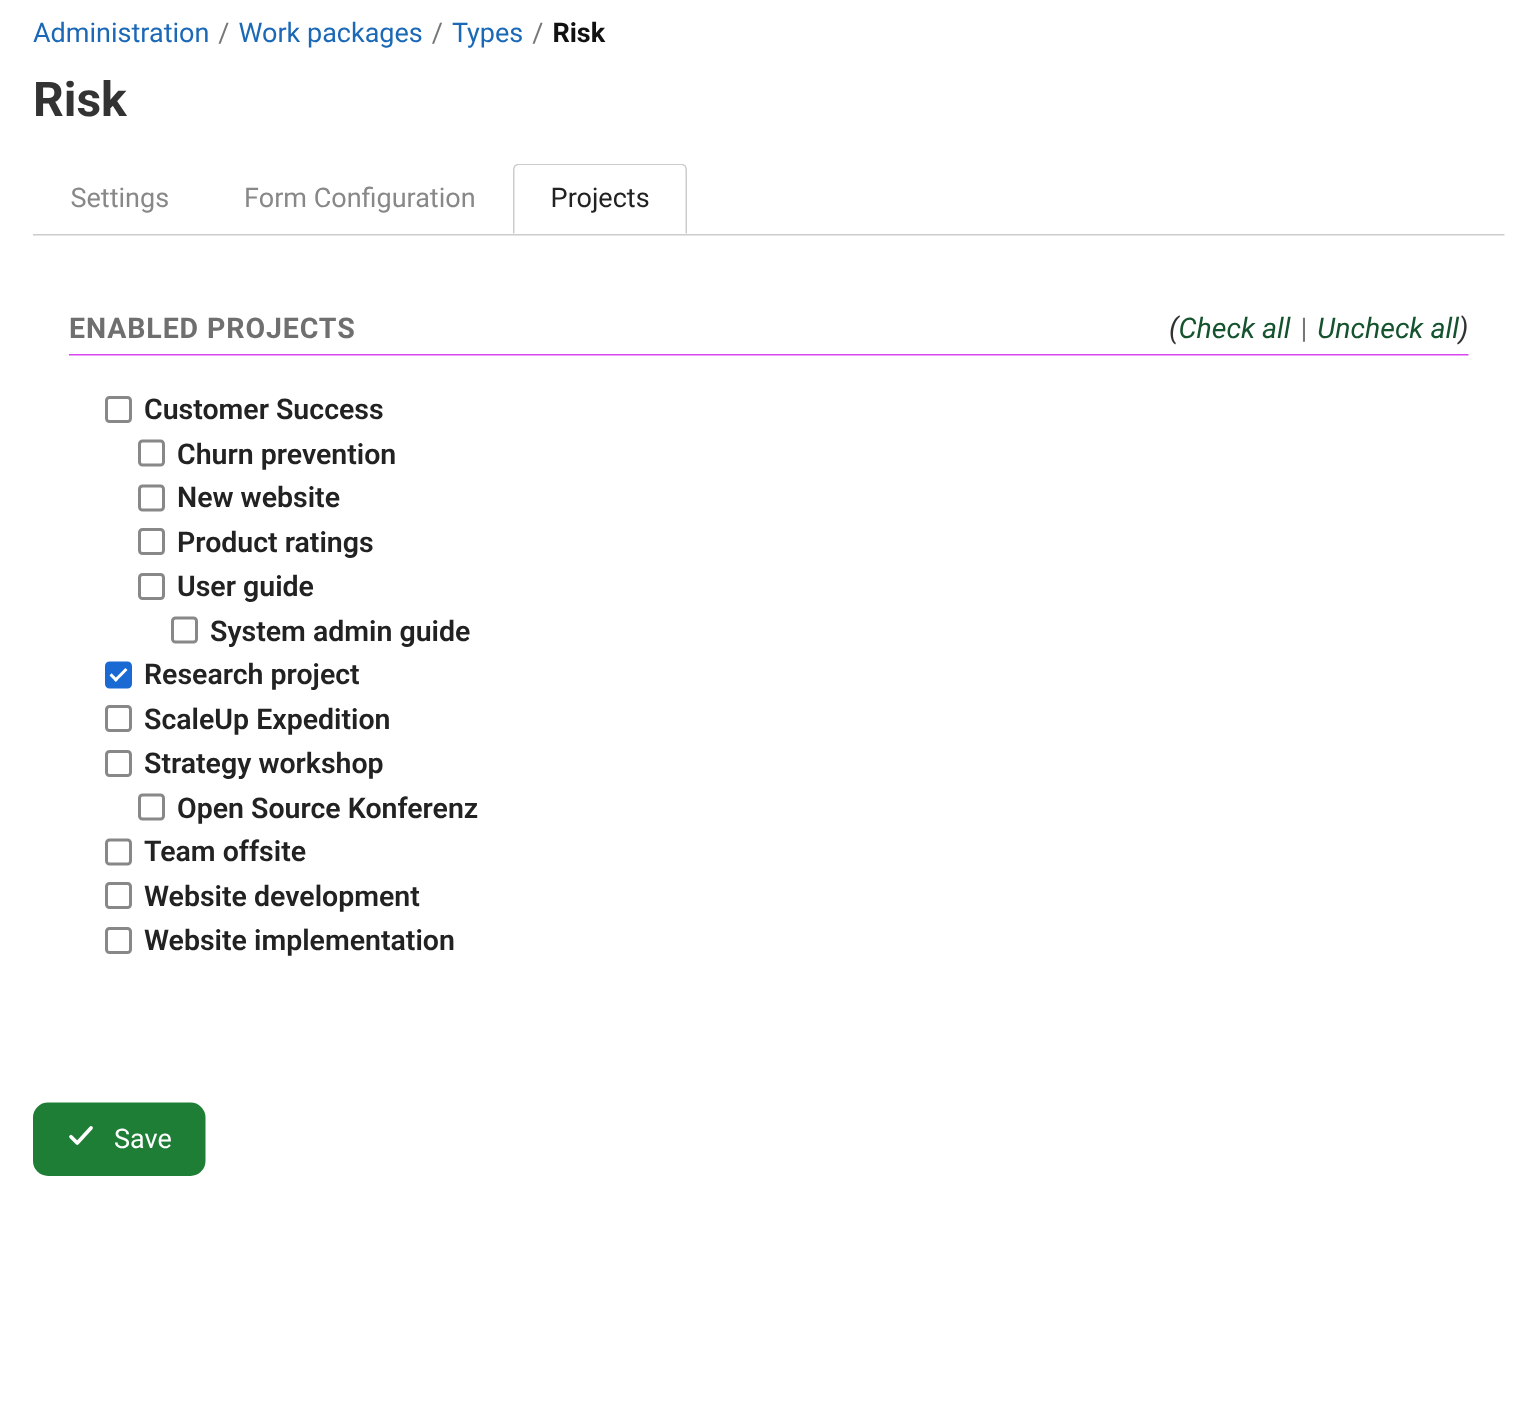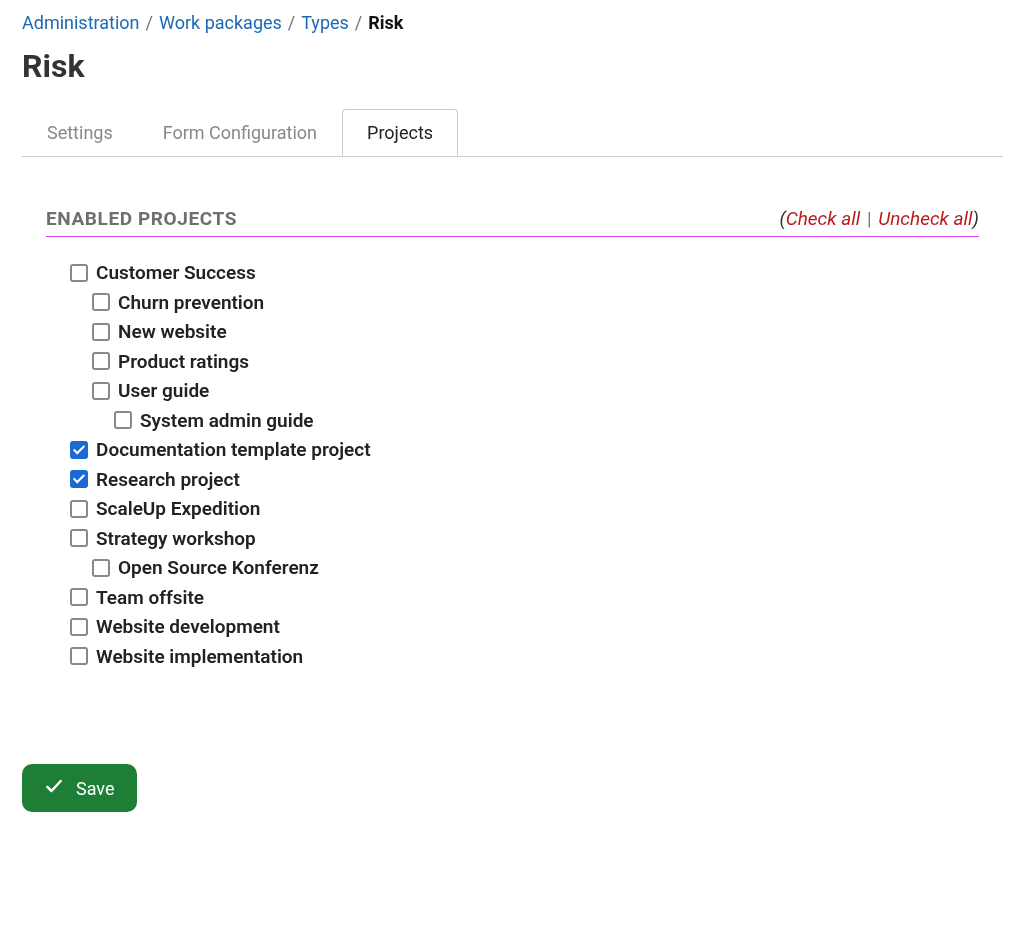--- a/index.html
+++ b/index.html
@@ -7,21 +7,21 @@
       margin: 0;
       padding: 0;
     }
     body {
       font-family: -apple-system, BlinkMacSystemFont, "Segoe UI", Roboto, "Helvetica Neue", Arial, sans-serif;
       background: #fff;
       color: #333;
       padding: 12px 22px 30px 22px;
       width: 1025px;
     }
-    a { text-decoration: none; color: #b91c1c; }
+    a { text-decoration: none; color: #14532d; }
 
     
     .breadcrumb {
       font-size: 18px;
       color: #555;
       margin-bottom: 14px;
     }
     .breadcrumb a { color: #1b69b6; }
     .breadcrumb .sep { color: #777; margin: 0 6px; }
     .breadcrumb .current { color: #111; font-weight: 700; }
@@ -203,24 +203,20 @@
               <span>User guide</span>
             </label><ul>
               <li><label>
                   <input type="checkbox" class="proj-check" style="">
                   <span>System admin guide</span>
                 </label></li>
             </ul></li>
         </ul></li>
       <li><label>
           <input type="checkbox" class="proj-check" checked="" style="">
-          <span>Documentation template project</span>
-        </label></li>
-      <li><label>
-          <input type="checkbox" class="proj-check" checked="" style="">
           <span>Research project</span>
         </label></li>
       <li><label>
           <input type="checkbox" class="proj-check" style="">
           <span>ScaleUp Expedition</span>
         </label></li>
       <li><label>
           <input type="checkbox" class="proj-check" style="">
           <span>Strategy workshop</span>
         </label><ul>

